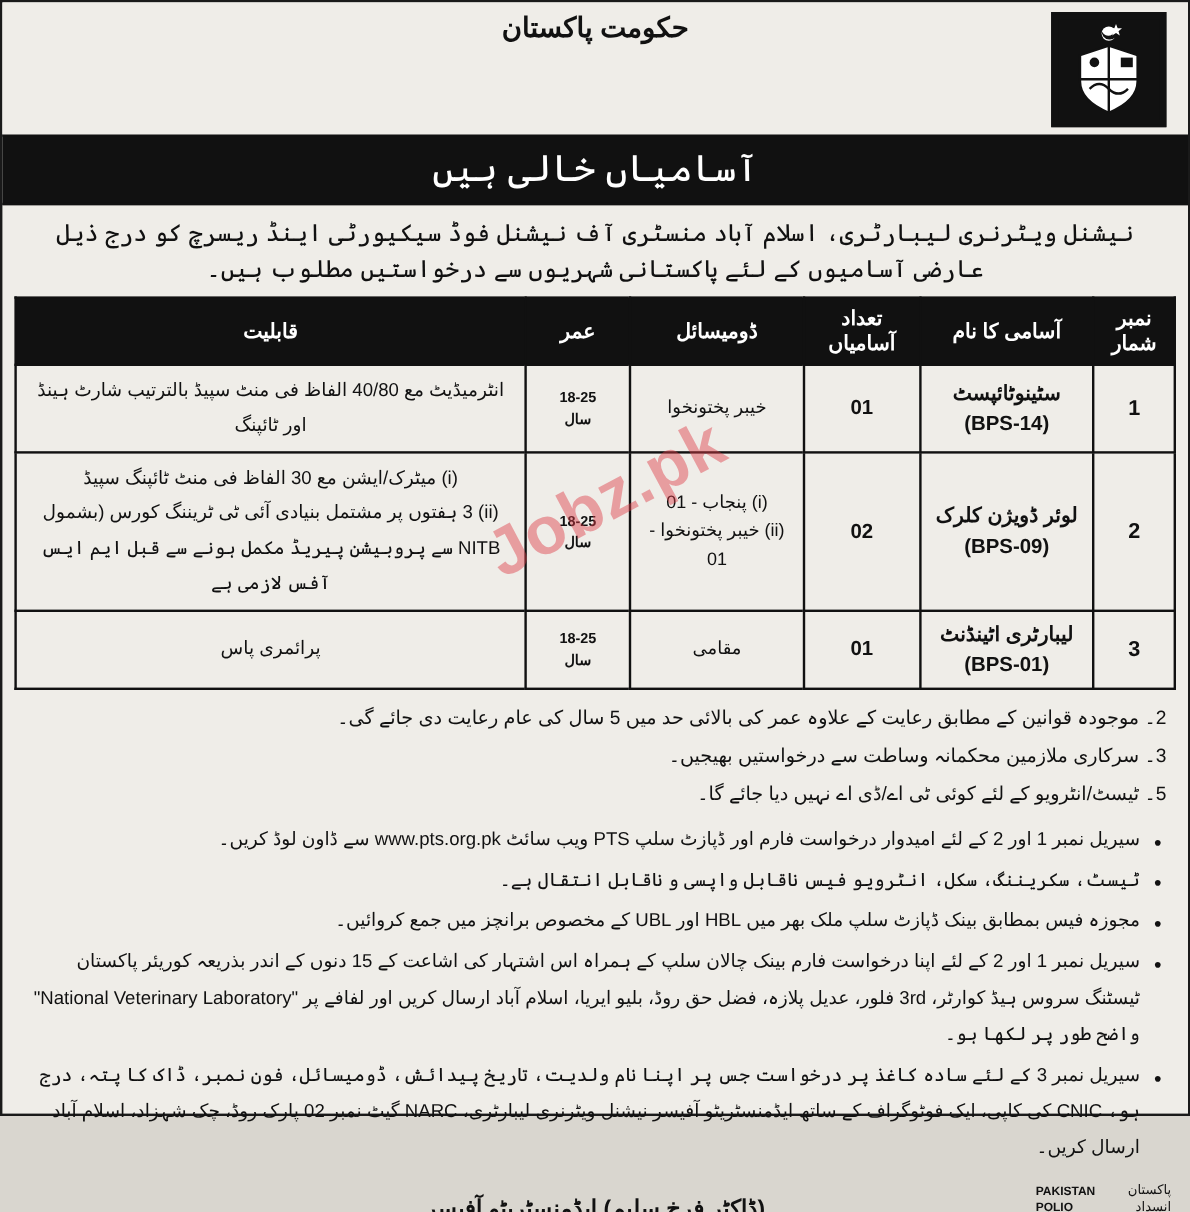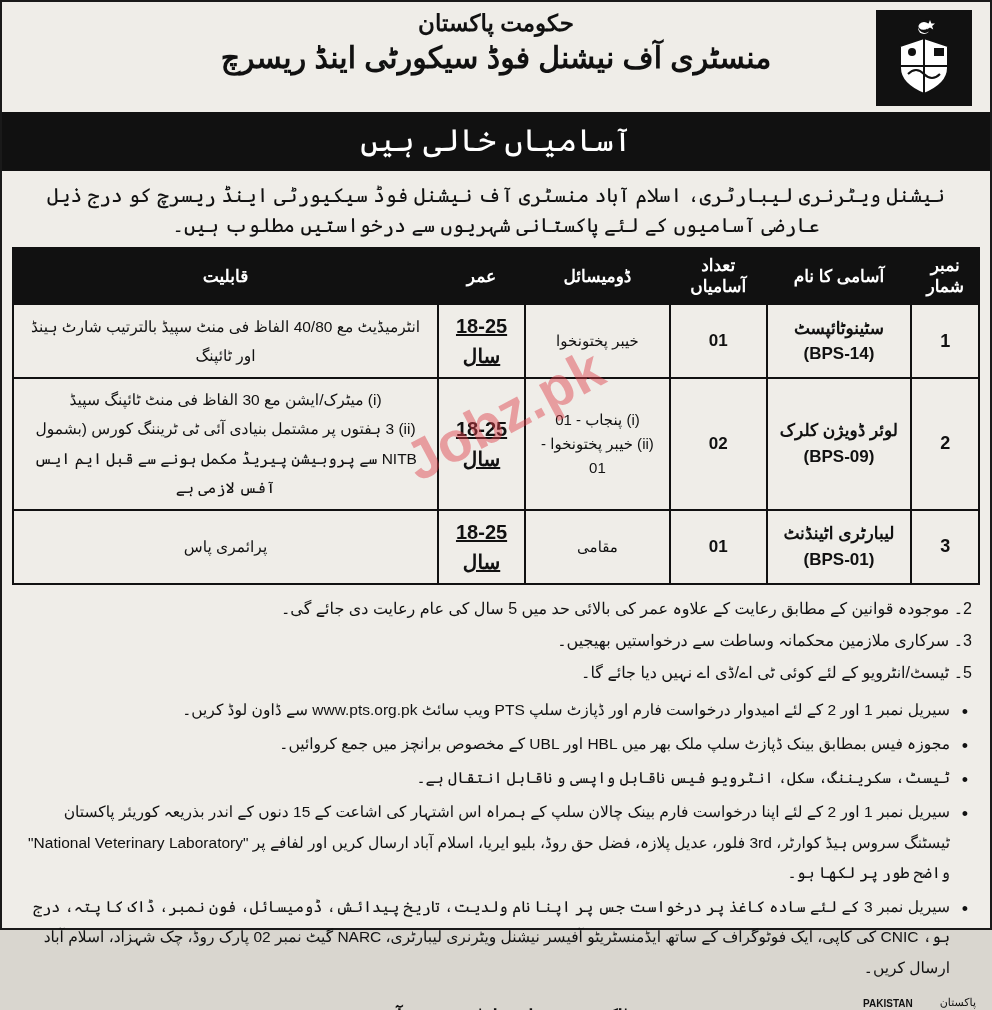--- a/index.html
+++ b/index.html
@@ -115,21 +115,21 @@
   .col-post  { width: 15%; }
   .col-no    { width: 10%; }
   .col-dom   { width: 15%; }
   .col-age   { width: 9%; }
   .col-qual  { width: 44%; }
 
   td.sr { font-size: 18px; font-weight: bold; }
   td.post { font-size: 17px; font-weight: bold; line-height: 1.5; }
   td.no { font-size: 17px; font-weight: bold; }
   td.dom { font-size: 15px; line-height: 1.6; }
-  td.age { font-size: 20px; font-weight: bold; line-height: 1.5; text-decoration: underline; }
+  td.age { font-size: 12px; font-weight: bold; line-height: 1.5; }
   td.qual { font-size: 15.5px; line-height: 1.9; text-align: right; padding-right: 10px;}
   .rowh1 { height: 62px; }
   .rowh2 { height: 104px; }
   .rowh3 { height: 62px; }
 
   
   .notes {
     direction: rtl;
     text-align: right;
     padding: 8px 18px 2px 18px;
@@ -213,21 +213,20 @@
   }
 </style>
 </head>
 <body>
 
 <div class="page">
 
   <div class="header">
     <div class="hdr-center">
       <div class="govt">حکومت پاکستان</div>
-      <div class="ministry">منسٹری آف نیشنل فوڈ سیکورٹی اینڈ ریسرچ</div>
     </div>
     <div class="emblem">
       <svg width="84" height="84" viewBox="0 0 84 84" aria-hidden="true">
         <rect x="0" y="0" width="84" height="84" fill="#111"></rect>
         <circle cx="42" cy="12" r="6" fill="#fff"></circle>
         <path d="M36 9 A7 7 0 1 0 43 3 A5.5 5.5 0 1 1 36 9 Z" fill="#111"></path>
         <polygon points="48,4 49.4,7.6 53,7.6 50.1,10 51.2,13.6 48,11.4 44.8,13.6 45.9,10 43,7.6 46.6,7.6" fill="#fff"></polygon>
         <path d="M42 22 L66 30 L66 52 Q66 68 42 78 Q18 68 18 52 L18 30 Z" fill="#fff" stroke="#111" stroke-width="2"></path>
         <line x1="42" y1="22" x2="42" y2="78" stroke="#111" stroke-width="2"></line>
         <line x1="18" y1="50" x2="66" y2="50" stroke="#111" stroke-width="2"></line>
@@ -306,22 +305,22 @@
   </div>
 
   <div class="notes">
     <span class="n">2۔  موجودہ قوانین کے مطابق رعایت کے علاوہ عمر کی بالائی حد میں 5 سال کی عام رعایت دی جائے گی۔</span>
     <span class="n">3۔  سرکاری ملازمین محکمانہ وساطت سے درخواستیں بھیجیں۔</span>
     <span class="n">5۔  ٹیسٹ/انٹرویو کے لئے کوئی ٹی اے/ڈی اے نہیں دیا جائے گا۔</span>
   </div>
 
   <ul class="bullets">
     <li>سیریل نمبر 1 اور 2 کے لئے امیدوار درخواست فارم اور ڈپازٹ سلپ PTS ویب سائٹ www.pts.org.pk سے ڈاون لوڈ کریں۔</li>
+    <li>ٹیسٹ، سکریننگ، سکل، انٹرویو فیس ناقابل واپسی و ناقابل انتقال ہے۔</li>
     <li>مجوزہ فیس بمطابق بینک ڈپازٹ سلپ ملک بھر میں HBL اور UBL کے مخصوص برانچز میں جمع کروائیں۔</li>
-    <li>ٹیسٹ، سکریننگ، سکل، انٹرویو فیس ناقابل واپسی و ناقابل انتقال ہے۔</li>
     <li>سیریل نمبر 1 اور 2 کے لئے اپنا درخواست فارم بینک چالان سلپ کے ہمراہ اس اشتہار کی اشاعت کے 15 دنوں کے اندر بذریعہ کوریئر پاکستان ٹیسٹنگ سروس ہیڈ کوارٹر، 3rd فلور، عدیل پلازہ، فضل حق روڈ، بلیو ایریا، اسلام آباد ارسال کریں اور لفافے پر "National Veterinary Laboratory" واضح طور پر لکھا ہو۔</li>
     <li>سیریل نمبر 3 کے لئے سادہ کاغذ پر درخواست جس پر اپنا نام ولدیت، تاریخ پیدائش، ڈومیسائل، فون نمبر، ڈاک کا پتہ، درج ہو، CNIC کی کاپی، ایک فوٹوگراف کے ساتھ ایڈمنسٹریٹو آفیسر نیشنل ویٹرنری لیبارٹری، NARC گیٹ نمبر 02 پارک روڈ، چک شہزاد، اسلام آباد ارسال کریں۔</li>
   </ul>
 
   <div class="footer">
 
     <div class="signoff">(ڈاکٹر فرخ سلیم)  ایڈمنسٹریٹو آفیسر</div>
     <div class="polio">
       <div class="polio-ur" style="white-space:pre-line">پاکستان
 انسداد

